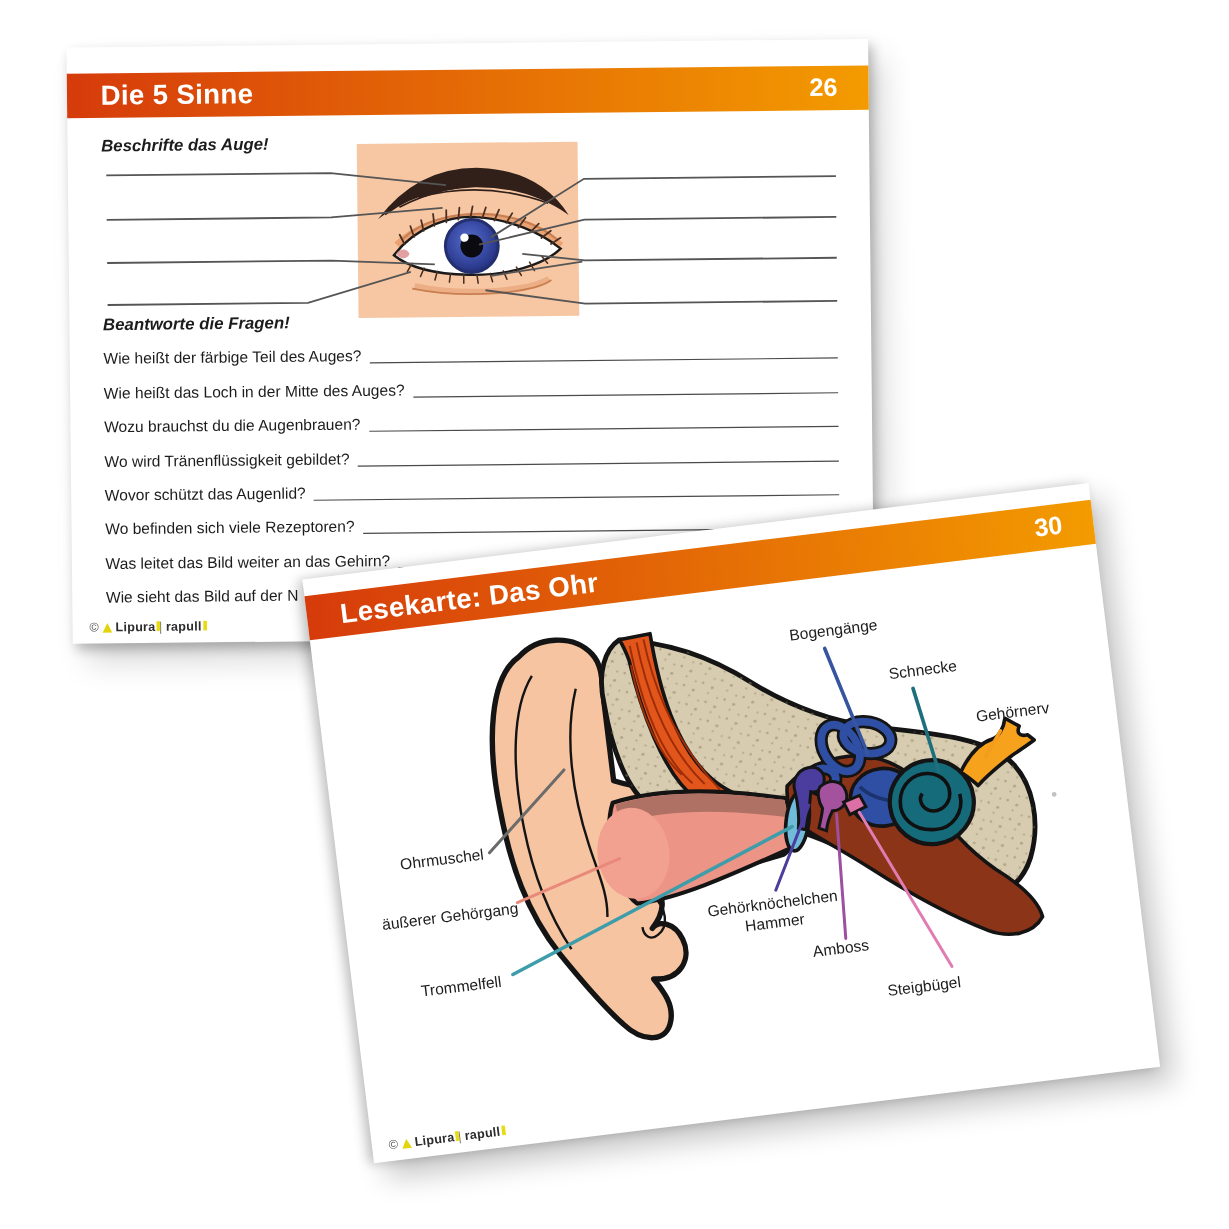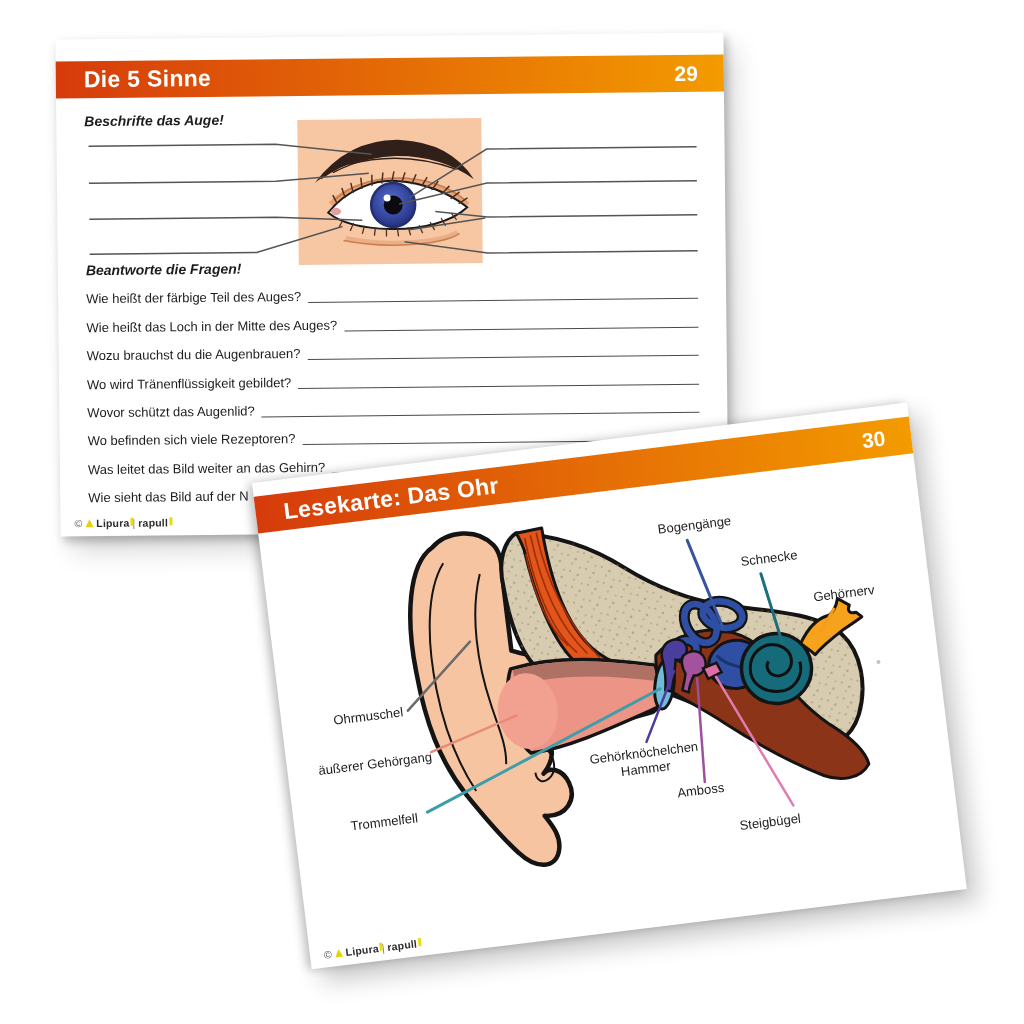--- a/index.html
+++ b/index.html
@@ -34,21 +34,21 @@
   .ear-fig text{font-family:"Liberation Sans",sans-serif;font-size:13px;fill:#1c1c1c;}
 </style>
 </head>
 <body>
 
 <div class="stage">
 
   <section class="card card1">
     <header class="bar">
       <span class="ttl">Die 5 Sinne</span>
-      <span class="pg">29</span>
+      <span class="pg">26</span>
     </header>
 
     <p class="task t1">Beschrifte das Auge!</p>
 
     <svg class="eye-fig" viewBox="0 0 620 155">
       <defs>
         <clipPath id="eyeclip">
           <path d="M247,96 C266,72 296,63 316,65 C343,67 369,78 386,92 C371,106 341,114 309,113 C281,112 259,106 247,96 Z"></path>
         </clipPath>
         <radialGradient id="irg" cx="45%" cy="40%" r="65%">

